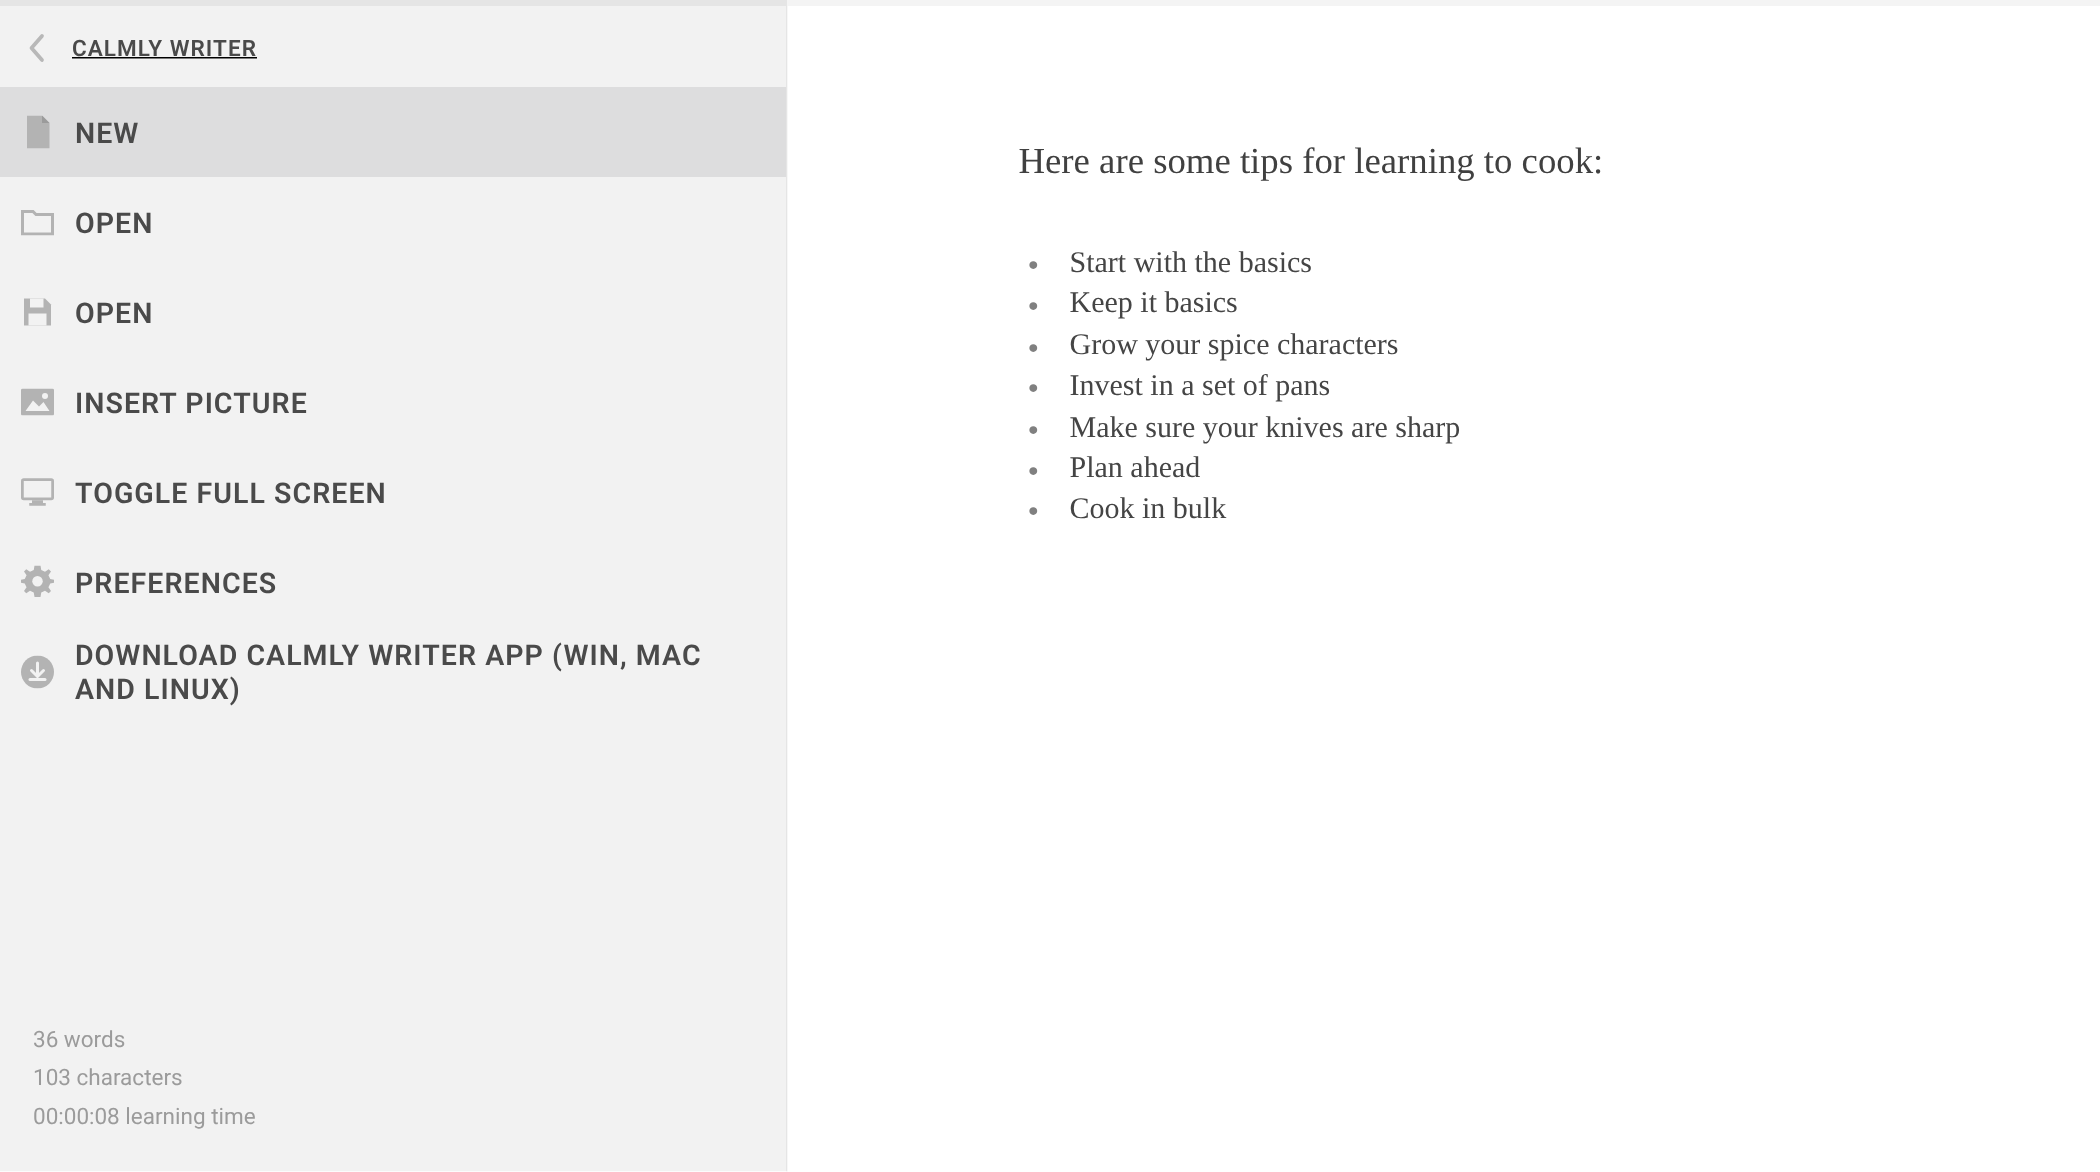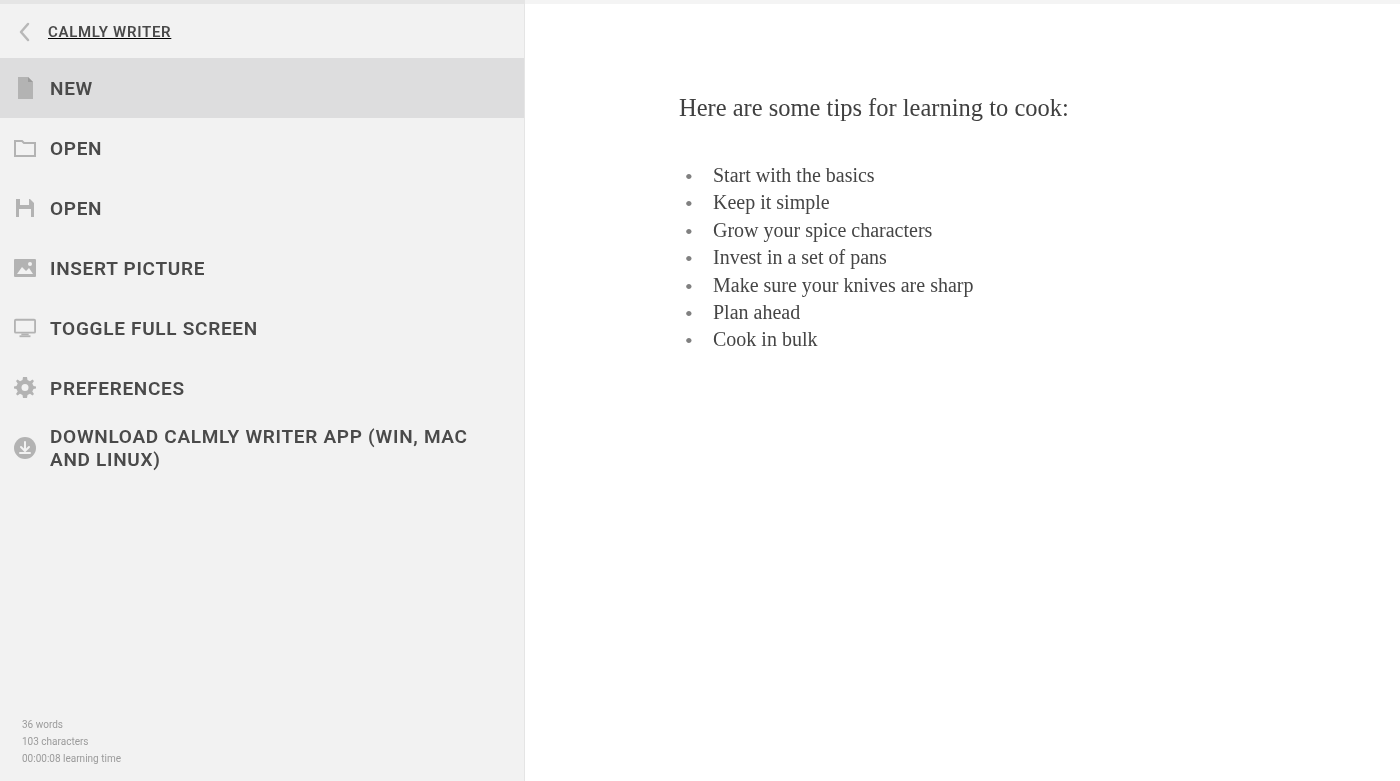--- a/index.html
+++ b/index.html
@@ -68,23 +68,23 @@
       justify-content: center;
       flex-shrink: 0;
     }
     .menu-label {
       font-size: 19px;
       font-weight: 600;
       letter-spacing: 0.7px;
       color: #4a4a4a;
     }
     .sidebar-stats {
-      padding: 12px 22px 14px 22px;
+      padding: 12px 22px 24px 22px;
       color: #9b9b9b;
-      font-size: 10px;
+      font-size: 15px;
       line-height: 1.7;
     }
     .content-area {
       flex: 1;
       background: #fff;
       padding: 90px 60px 40px 154px;
       border-top: 4px solid #f4f4f4;
     }
     .doc-heading {
       font-family: Georgia, 'Times New Roman', serif;
@@ -209,20 +209,20 @@
     <div>103 characters</div>
     <div>00:00:08 learning time</div>
   </div>
 
 </div>
 
 <div class="content-area">
   <p class="doc-heading">Here are some tips for learning to cook:</p>
   <ul class="doc-list">
     <li class="doc-list-item">Start with the basics</li>
-    <li class="doc-list-item">Keep it simple</li>
+    <li class="doc-list-item">Keep it basics</li>
     <li class="doc-list-item">Grow your spice characters</li>
     <li class="doc-list-item">Invest in a set of pans</li>
     <li class="doc-list-item">Make sure your knives are sharp</li>
     <li class="doc-list-item">Plan ahead</li>
     <li class="doc-list-item">Cook in bulk</li>
   </ul>
 </div>
 
 </body></html>

